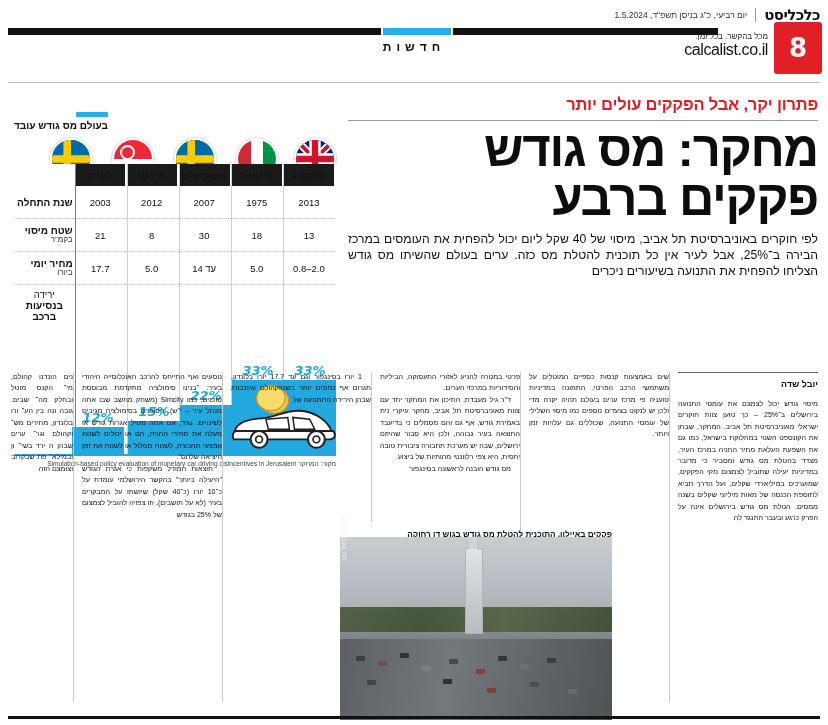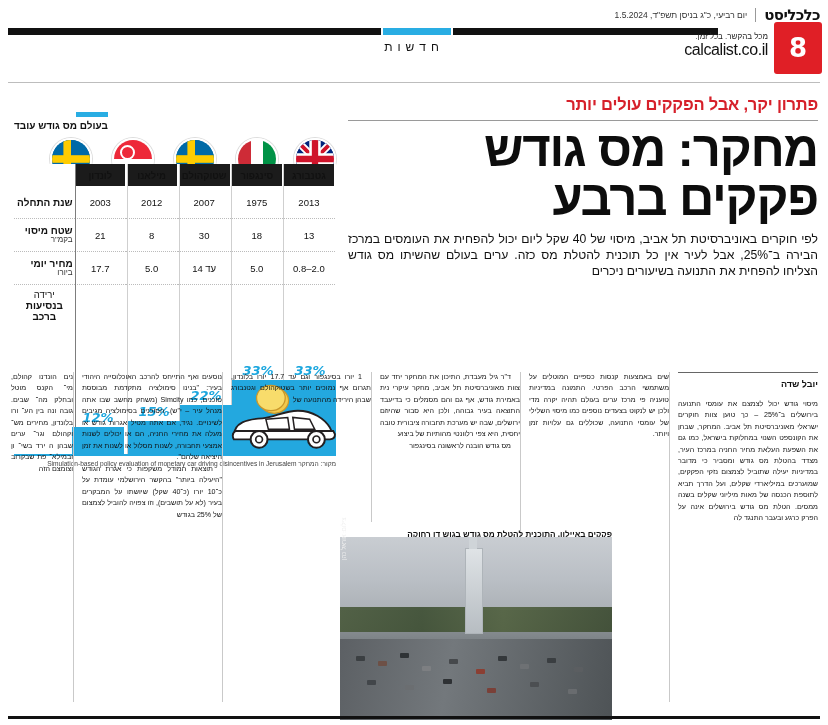--- a/index.html
+++ b/index.html
@@ -18,21 +18,21 @@
   .mast-top{position:absolute;right:8px;top:6px;display:flex;align-items:center;gap:8px;direction:rtl;}
   .mast-logo{font-size:15px;font-weight:bold;letter-spacing:-0.6px;color:#111;font-family:"DejaVu Sans",sans-serif;}
   .mast-div{width:1px;height:14px;background:#999;}
   .mast-date{font-size:8.5px;color:#333;white-space:nowrap;}
 
   .rulebar{position:absolute;left:0;top:28px;width:828px;height:7px;}
   .rb-seg{position:absolute;top:0;height:7px;background:#111;}
   .rb-blue{position:absolute;top:0;height:7px;background:#29ADE3;}
 
   .sectionword{position:absolute;left:0;right:0;top:40px;text-align:center;
-    font-size:12px;font-weight:normal;letter-spacing:5px;color:#111;}
+    font-size:12px;font-weight:bold;letter-spacing:5px;color:#111;}
 
   .brandbox{position:absolute;right:6px;top:22px;width:48px;height:52px;background:#E01F26;
     border-radius:3px;display:flex;align-items:center;justify-content:center;}
   .brandnum{color:#fff;font-size:26px;font-weight:bold;font-family:"DejaVu Sans",sans-serif;}
   .brandurl{position:absolute;right:60px;top:32px;text-align:left;direction:ltr;}
   .brandurl .l1{font-size:8px;color:#222;direction:rtl;text-align:right;}
   .brandurl .l2{font-size:16px;color:#111;letter-spacing:-0.4px;}
 
   .hr-thin{position:absolute;left:8px;top:82px;width:812px;height:1px;background:#bdbdbd;}
 
@@ -324,20 +324,21 @@
       <div class="byline-rule"></div>
       <div class="byline">יובל שדה</div>
       <p class="noind">מיסוי גודש יכול לצמצם את עומסי התנועה בירושלים ב־25% – כך טוען צוות חוקרים ישראלי מאוניברסיטת תל אביב. המחקר, שבחן את הקונספט השנוי במחלוקת בישראל, כמו גם את השפעת העלאת מחיר החניה במרכז העיר, מצדד בהטלת מס גודש ומסביר כי מדובר במדיניות יעילה שתוביל לצמצום נזקי הפקקים, שמוערכים במיליארדי שקלים, ועל הדרך תביא לתוספת הכנסה של מאות מיליוני שקלים בשנה ממסים. הטלת מס גודש בירושלים אינה על הפרק כרגע ובעבר התנגד לה</p>
     </div>
 
     <div class="col" style="right:149px;width:140px;">
       <p class="noind">שים באמצעות קנסות כספיים המוטלים על משתמשי הרכב הפרטי. התמונה במדיניות טועניה פי מרכז ערים בעולם תהיה יקרה מדי ולכן יש לנקוט בצעדים נוספים כמו מיסוי השלילי של עומסי התנועה, שכוללים גם עלויות זמן ויותר.</p>
     </div>
 
     <div class="col" style="right:298px;width:140px;">
+      <p class="noind">פרטי במטרה להניע לאזורי התעסוקה, הביליות והסידוריות במרכזי הערים.</p>
       <p>ד"ר גיל מעבדת, התיכון את המחקר יחד עם צוות מאוניברסיטת תל אביב, מחקר עיקרי נית באמירת גודש, אף גם והם מסמלים כי בדיעבד התוצאה בעיר גבוהה, ולכן היא סבור שהיוזם ירושלים, שבה יש מערכת תחבורה ציבורית טובה יחסית, היא צפי רלוונטי מהותיות של ביצוע</p>
       <p>מס גודש הובנה לראשונה בסינגפור</p>
     </div>
 
     <div class="col" style="right:447px;width:140px;">
       <p>1 יורו בסינגפור וגם עד 17.7 יורו בלונדון, תגרום אף נמוכים יותר בשטוקהולם וגטנבורג שבהן הירידה מהתנועה של</p>
     </div>
 
     <div class="col" style="right:596px;width:140px;">
       <p class="noind">נוסעים ואף התייחס להרכב האוכלוסייה היהודי בעיר: "בנינו סימולציה מתקדמת מבוססת סוכנים, כמו Simcity (משחק מחשב שבו אתה מנהל עיר – י"ש). הסוכנים בסימולציה מגיבים לשינויים. נגיד, אם אתה מטיל אגרות גודש או מעלה את מחירי החניה, הם או יכולים לשנות אמצעי תחבורה, לשנות מסלול או לשנות את זמן היציאה שלהם".</p>

